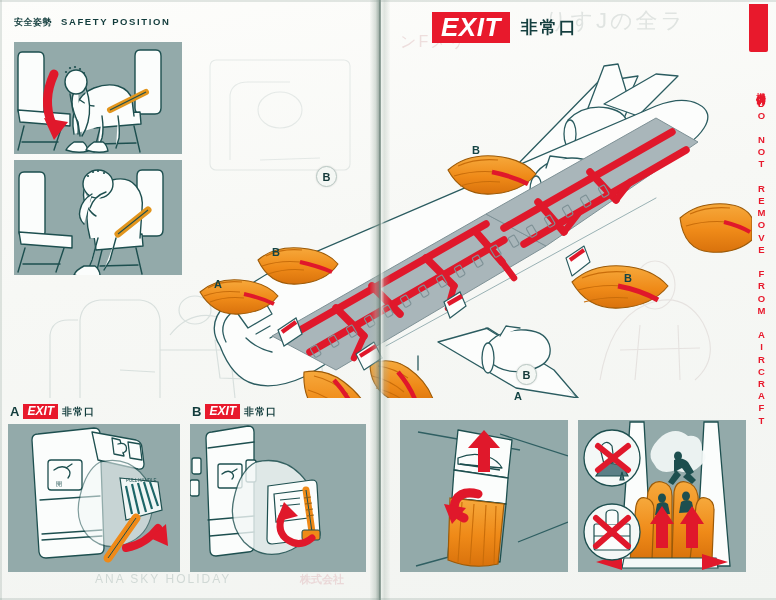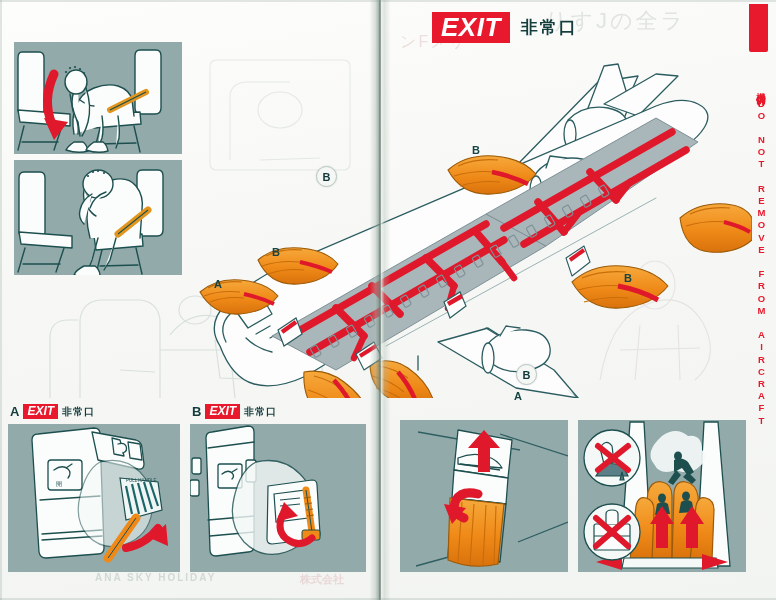--- a/index.html
+++ b/index.html
@@ -93,22 +93,22 @@
   
   .mkr{position:absolute;font-size:11px;font-weight:bold;color:#154545;}
   
   .mkr-circ{position:absolute;width:19px;height:19px;border-radius:50%;
             background:#f4f7f4;border:1px solid #b9c8c3;
             display:flex;align-items:center;justify-content:center;
             font-size:11px;font-weight:bold;color:#123838;
             box-shadow:0 0 2px rgba(0,0,0,.15);}
 
   
-  #bleed-bottom{position:absolute;left:95px;top:572px;font-size:10px;
-                color:rgba(120,145,140,.28);letter-spacing:2px;font-weight:bold;}
+  #bleed-bottom{position:absolute;left:95px;top:572px;font-size:12px;
+                color:rgba(120,145,140,.28);letter-spacing:2px;font-weight:normal;}
   #bleed-bottom2{position:absolute;left:300px;top:572px;font-size:11px;
                 color:rgba(215,150,155,.30);font-weight:bold;}
 </style>
 </head>
 <body>
 
 <div id="card">
 
   <div class="ghost" id="ghost1">りすJの全ラ</div>
   <div class="ghost" id="ghost2">ンFメリ</div>
@@ -137,20 +137,24 @@
 
   <svg id="ghost-illus3" viewBox="0 0 180 160">
     <g fill="none" stroke="#8a6a6a" stroke-width="1.1">
       <path d="M40 150 q10 -60 45 -75 q38 -16 58 18 q18 34 -8 57"></path>
       <ellipse cx="95" cy="55" rx="20" ry="24"></ellipse>
       <path d="M60 120 L140 118"></path>
       <path d="M75 150 L80 95 M120 150 L118 95"></path>
     </g>
   </svg>
 
+  <div id="safety-header">
+    <span class="jp">安全姿勢</span>
+    <span class="en">SAFETY  POSITION</span>
+  </div>
 
   <div class="panel" id="p-brace1">
     <svg viewBox="0 0 168 112">
       <g stroke="#1d4f4f" stroke-width="1.4" fill="#fbfdfc" stroke-linejoin="round" stroke-linecap="round">
 
         <path d="M8 10 q-4 0 -4 6 L4 68 q0 5 6 5 l14 0 q6 0 6 -5 L30 16 q0 -6 -5 -6 z"></path>
         <path d="M4 68 L56 72 L56 84 L6 80 Z"></path>
         <path d="M10 84 L4 108 M48 84 L40 108 M8 100 L44 100"></path>
 
         <path d="M126 8 q-5 0 -5 6 L121 66 q0 6 6 6 l14 0 q6 0 6 -6 L147 14 q0 -6 -5 -6 z"></path>

